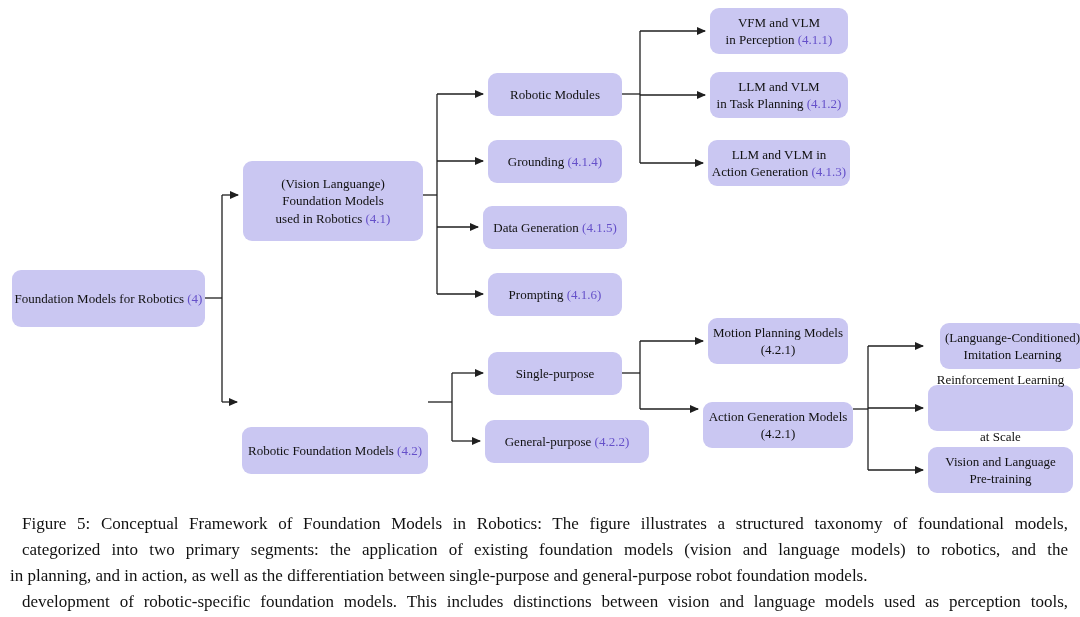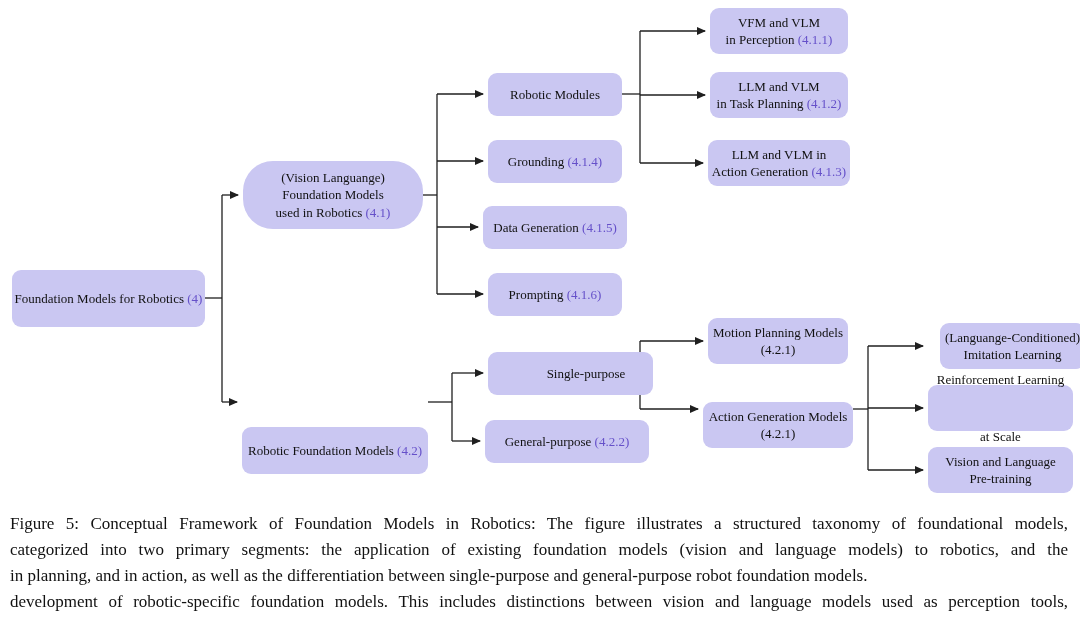--- a/index.html
+++ b/index.html
@@ -18,42 +18,42 @@
   #edges .ah{fill:var(--line); stroke:none;}
   .node{
     position:absolute; background:var(--node-fill); border-radius:9px;
     display:flex; flex-direction:column; justify-content:center; align-items:center;
     text-align:center; font-size:13px; line-height:1.32; color:var(--text);
   }
   .nl{white-space:nowrap;}
   .ref{color:var(--ref-link);}
   
   #n-root{left:12px; top:270px; width:193px; height:57px;}
-  #n-vlfm{left:243px; top:161px; width:180px; height:68px;border-radius:30px;}
+  #n-vlfm{left:243px; top:161px; width:180px; height:80px;}
   #n-rfm{left:242px; top:379px; width:186px; height:47px;margin-top:48px;}
   #n-robotic-modules{left:488px; top:73px; width:134px; height:43px;}
   #n-grounding{left:488px; top:140px; width:134px; height:43px;}
   #n-data-generation{left:483px; top:206px; width:144px; height:43px;}
   #n-prompting{left:488px; top:273px; width:134px; height:43px;}
   #n-vfm-perception{left:710px; top:8px; width:138px; height:46px;}
   #n-llm-task{left:710px; top:72px; width:138px; height:46px;}
   #n-llm-action{left:708px; top:140px; width:142px; height:46px;}
-  #n-single-purpose{left:488px; top:352px; width:134px; height:43px;padding-left:31px;}
+  #n-single-purpose{left:488px; top:352px; width:134px; height:43px;}
   #n-general-purpose{left:485px; top:420px; width:164px; height:43px;}
   #n-motion-planning{left:708px; top:318px; width:140px; height:46px;}
   #n-action-generation{left:703px; top:378px; width:150px; height:46px;margin-top:24px;}
   #n-imitation{left:928px; top:323px; width:145px; height:46px;margin-left:12px;}
   #n-rl-scale{left:928px; top:385px; width:145px; height:46px;gap:40px;}
   #n-vl-pretrain{left:928px; top:447px; width:145px; height:46px;}
   
   #caption{
     position:absolute; left:10px; right:12px; top:511px;
     font-size:17px; line-height:26px; color:var(--text);
   }
-  .cap-line.just{text-align:justify; text-align-last:justify;}
+  .cap-line.just{text-align:justify; text-align-last:justify;margin-left:12px;}
   .cap-line.last{text-align:left;}
 </style>
 </head>
 <body>
 
 <div id="stage">
 
   <svg id="edges" viewBox="0 0 1080 505" xmlns="http://www.w3.org/2000/svg">
     <defs>
       <marker id="arr" markerWidth="9" markerHeight="8" refX="8" refY="4" orient="auto" markerUnits="userSpaceOnUse">

